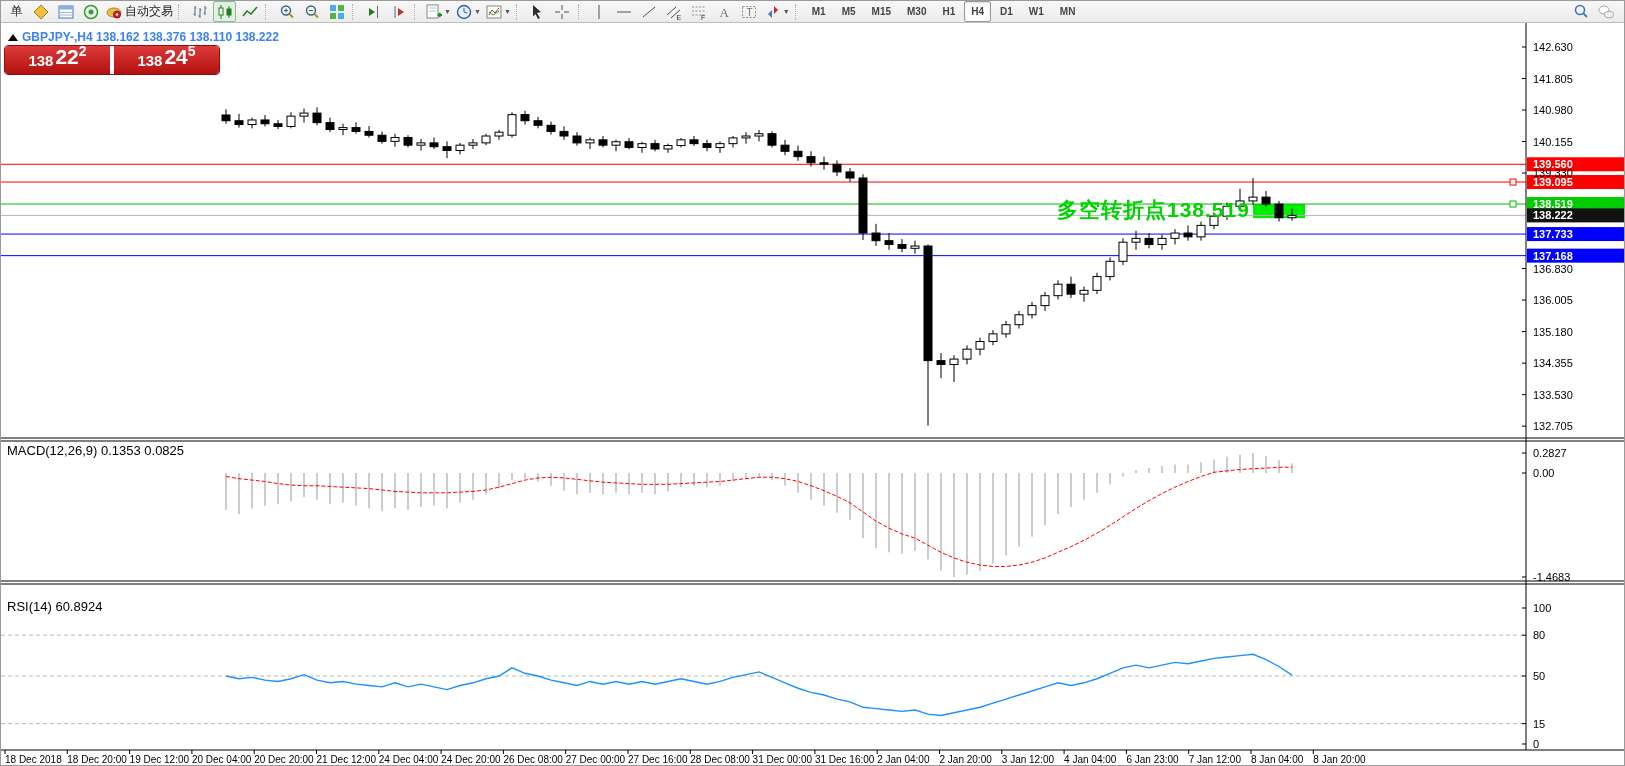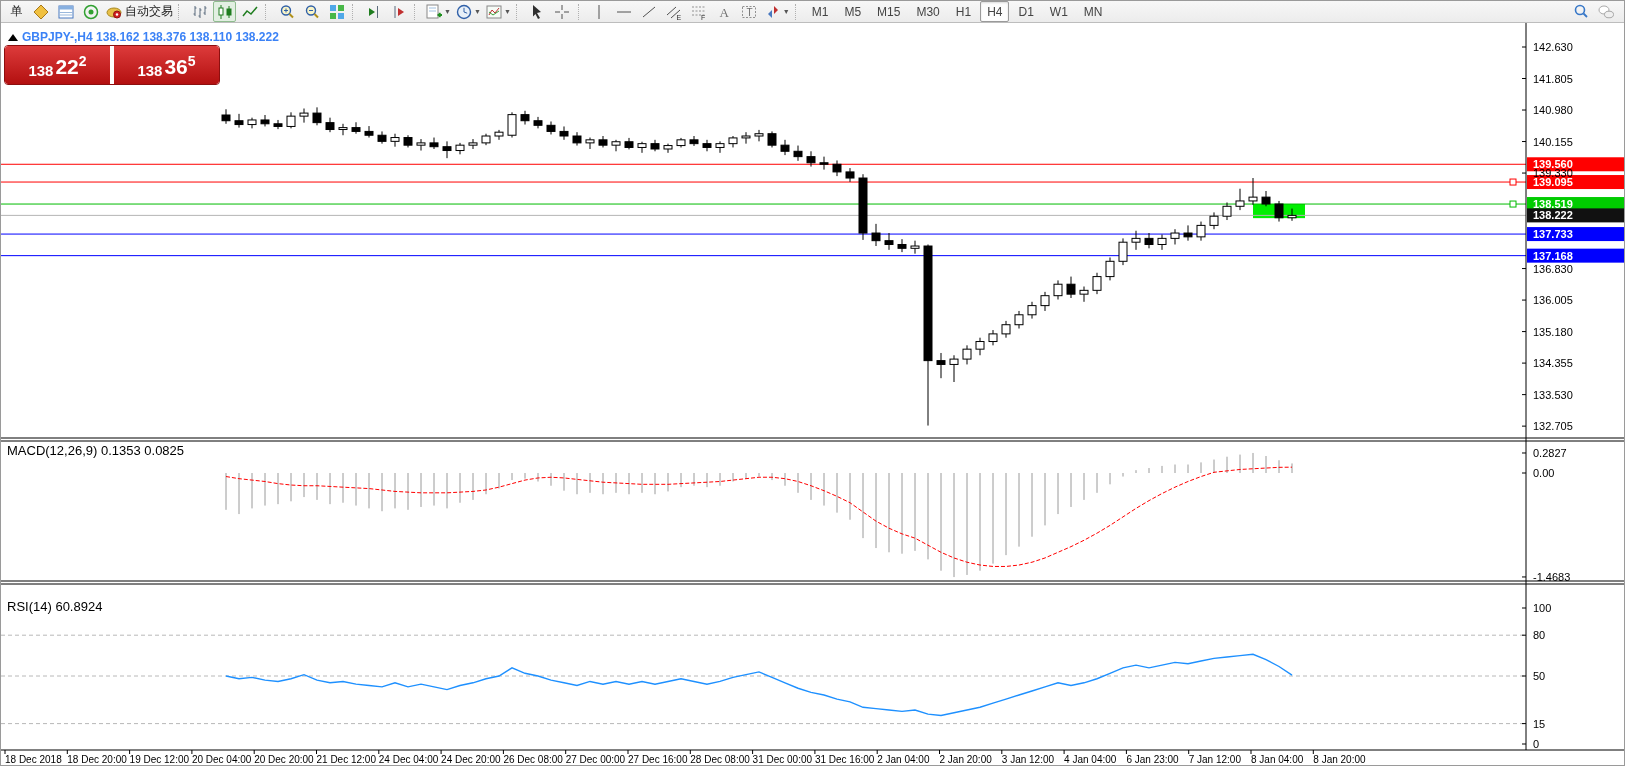--- a/index.html
+++ b/index.html
@@ -9,21 +9,21 @@
   #toolbar{position:absolute;left:0;top:0;width:1625px;height:22px;
            background:linear-gradient(#f7f7f7,#ececec);border-bottom:1px solid #bdbdbd;
            display:flex;align-items:center;padding:0 2px;box-sizing:border-box;}
   .tbtn{display:inline-flex;align-items:center;justify-content:center;height:19px;min-width:21px;
         margin:0 1px;border:1px solid transparent;border-radius:2px;cursor:default;}
   .tbtn.active{background:#e2efe2;border:1px solid #8fbc8f;}
   .tbtn svg{display:block;}
   .tlabel{font-size:12px;color:#222;margin-left:2px;white-space:nowrap;}
   .tsep{width:5px;height:16px;margin:0 3px;border-left:1px dotted #b0b0b0;}
   .caret{font-size:7px;color:#555;margin-left:1px;}
-  .tfbtn{font-size:12px;font-weight:normal;color:#444;padding:1px 6px;margin:0 1px;height:17px;
+  .tfbtn{font-size:10px;font-weight:bold;color:#444;padding:1px 6px;margin:0 1px;height:17px;
          display:inline-flex;align-items:center;border:1px solid transparent;border-radius:2px;}
   .tfbtn.active{background:#fdfdfd;border:1px solid #9a9a9a;box-shadow:inset 0 1px 2px #00000022;}
   #toolbar-right{margin-left:auto;display:flex;align-items:center;margin-right:6px;}
   
   #chart-area{position:absolute;left:0;top:22px;width:1625px;height:744px;}
   #symbol-line{position:absolute;left:7px;top:7px;font-size:12px;font-weight:bold;color:#3b82f6;z-index:5;}
   #symbol-line .tri{display:inline-block;width:0;height:0;border-left:5px solid transparent;
       border-right:5px solid transparent;border-bottom:7px solid #000;margin-right:4px;}
   
   #trade-panel{position:absolute;left:3px;top:22px;width:214px;z-index:6;border-radius:4px;
@@ -31,21 +31,21 @@
   .tp-top{display:flex;height:24px;}
   .tp-sell,.tp-buy{width:58px;border:none;background:linear-gradient(#e04040,#bb1212);
       color:#fff;font-size:12px;font-family:"Liberation Sans",sans-serif;}
   .tp-vol{flex:1;display:flex;background:#fff;border:1px solid #b9b9b9;box-sizing:border-box;}
   .tp-volbtn{width:17px;border:none;background:linear-gradient(#fdfdfd,#e4e4e4);
       display:flex;align-items:center;justify-content:center;}
   .arr-dn{width:0;height:0;border-left:4px solid transparent;border-right:4px solid transparent;border-top:5px solid #333;}
   .arr-up{width:0;height:0;border-left:4px solid transparent;border-right:4px solid transparent;border-bottom:5px solid #333;}
   .tp-volinput{flex:1;border:none;outline:none;text-align:center;font-size:13px;color:#000;width:40px;
       font-family:"Liberation Sans",sans-serif;}
-  .tp-prices{display:flex;height:38px;gap:4px;background:#fff;}
+  .tp-prices{display:flex;height:28px;gap:4px;background:#fff;}
   .tp-price{flex:1;background:linear-gradient(#dd3b3b,#b31010);color:#fff;display:flex;
       align-items:flex-end;justify-content:center;padding-bottom:2px;}
   .tp-pfx{font-size:15px;font-weight:bold;margin-bottom:3px;}
   .tp-big{font-size:21px;font-weight:bold;line-height:30px;margin-left:2px;}
   .tp-sup{font-size:14px;font-weight:bold;margin-bottom:13px;}
   #annotation{position:absolute;left:1056px;top:173px;font-size:21px;font-weight:bold;
       color:#00d300;z-index:4;white-space:nowrap;letter-spacing:1px;}
   .ind-label{position:absolute;left:6px;font-size:13px;color:#000;z-index:4;}
 </style>
 </head>
@@ -658,23 +658,24 @@
 
     <div id="trade-panel">
       <div class="tp-prices">
         <div class="tp-price">
           <span class="tp-pfx">138</span>
           <span class="tp-big">22</span>
           <span class="tp-sup">2</span>
         </div>
         <div class="tp-price">
           <span class="tp-pfx">138</span>
-          <span class="tp-big">36</span>
+          <span class="tp-big">24</span>
           <span class="tp-sup">5</span>
         </div>
       </div>
     </div>
 
+    <div id="annotation">多空转折点138.519</div>
 
     <div class="ind-label" style="top:420px">MACD(12,26,9) 0.1353 0.0825</div>
     <div class="ind-label" style="top:576px">RSI(14) 60.8924</div>
   </div>
 </div>
 
 </body></html>

